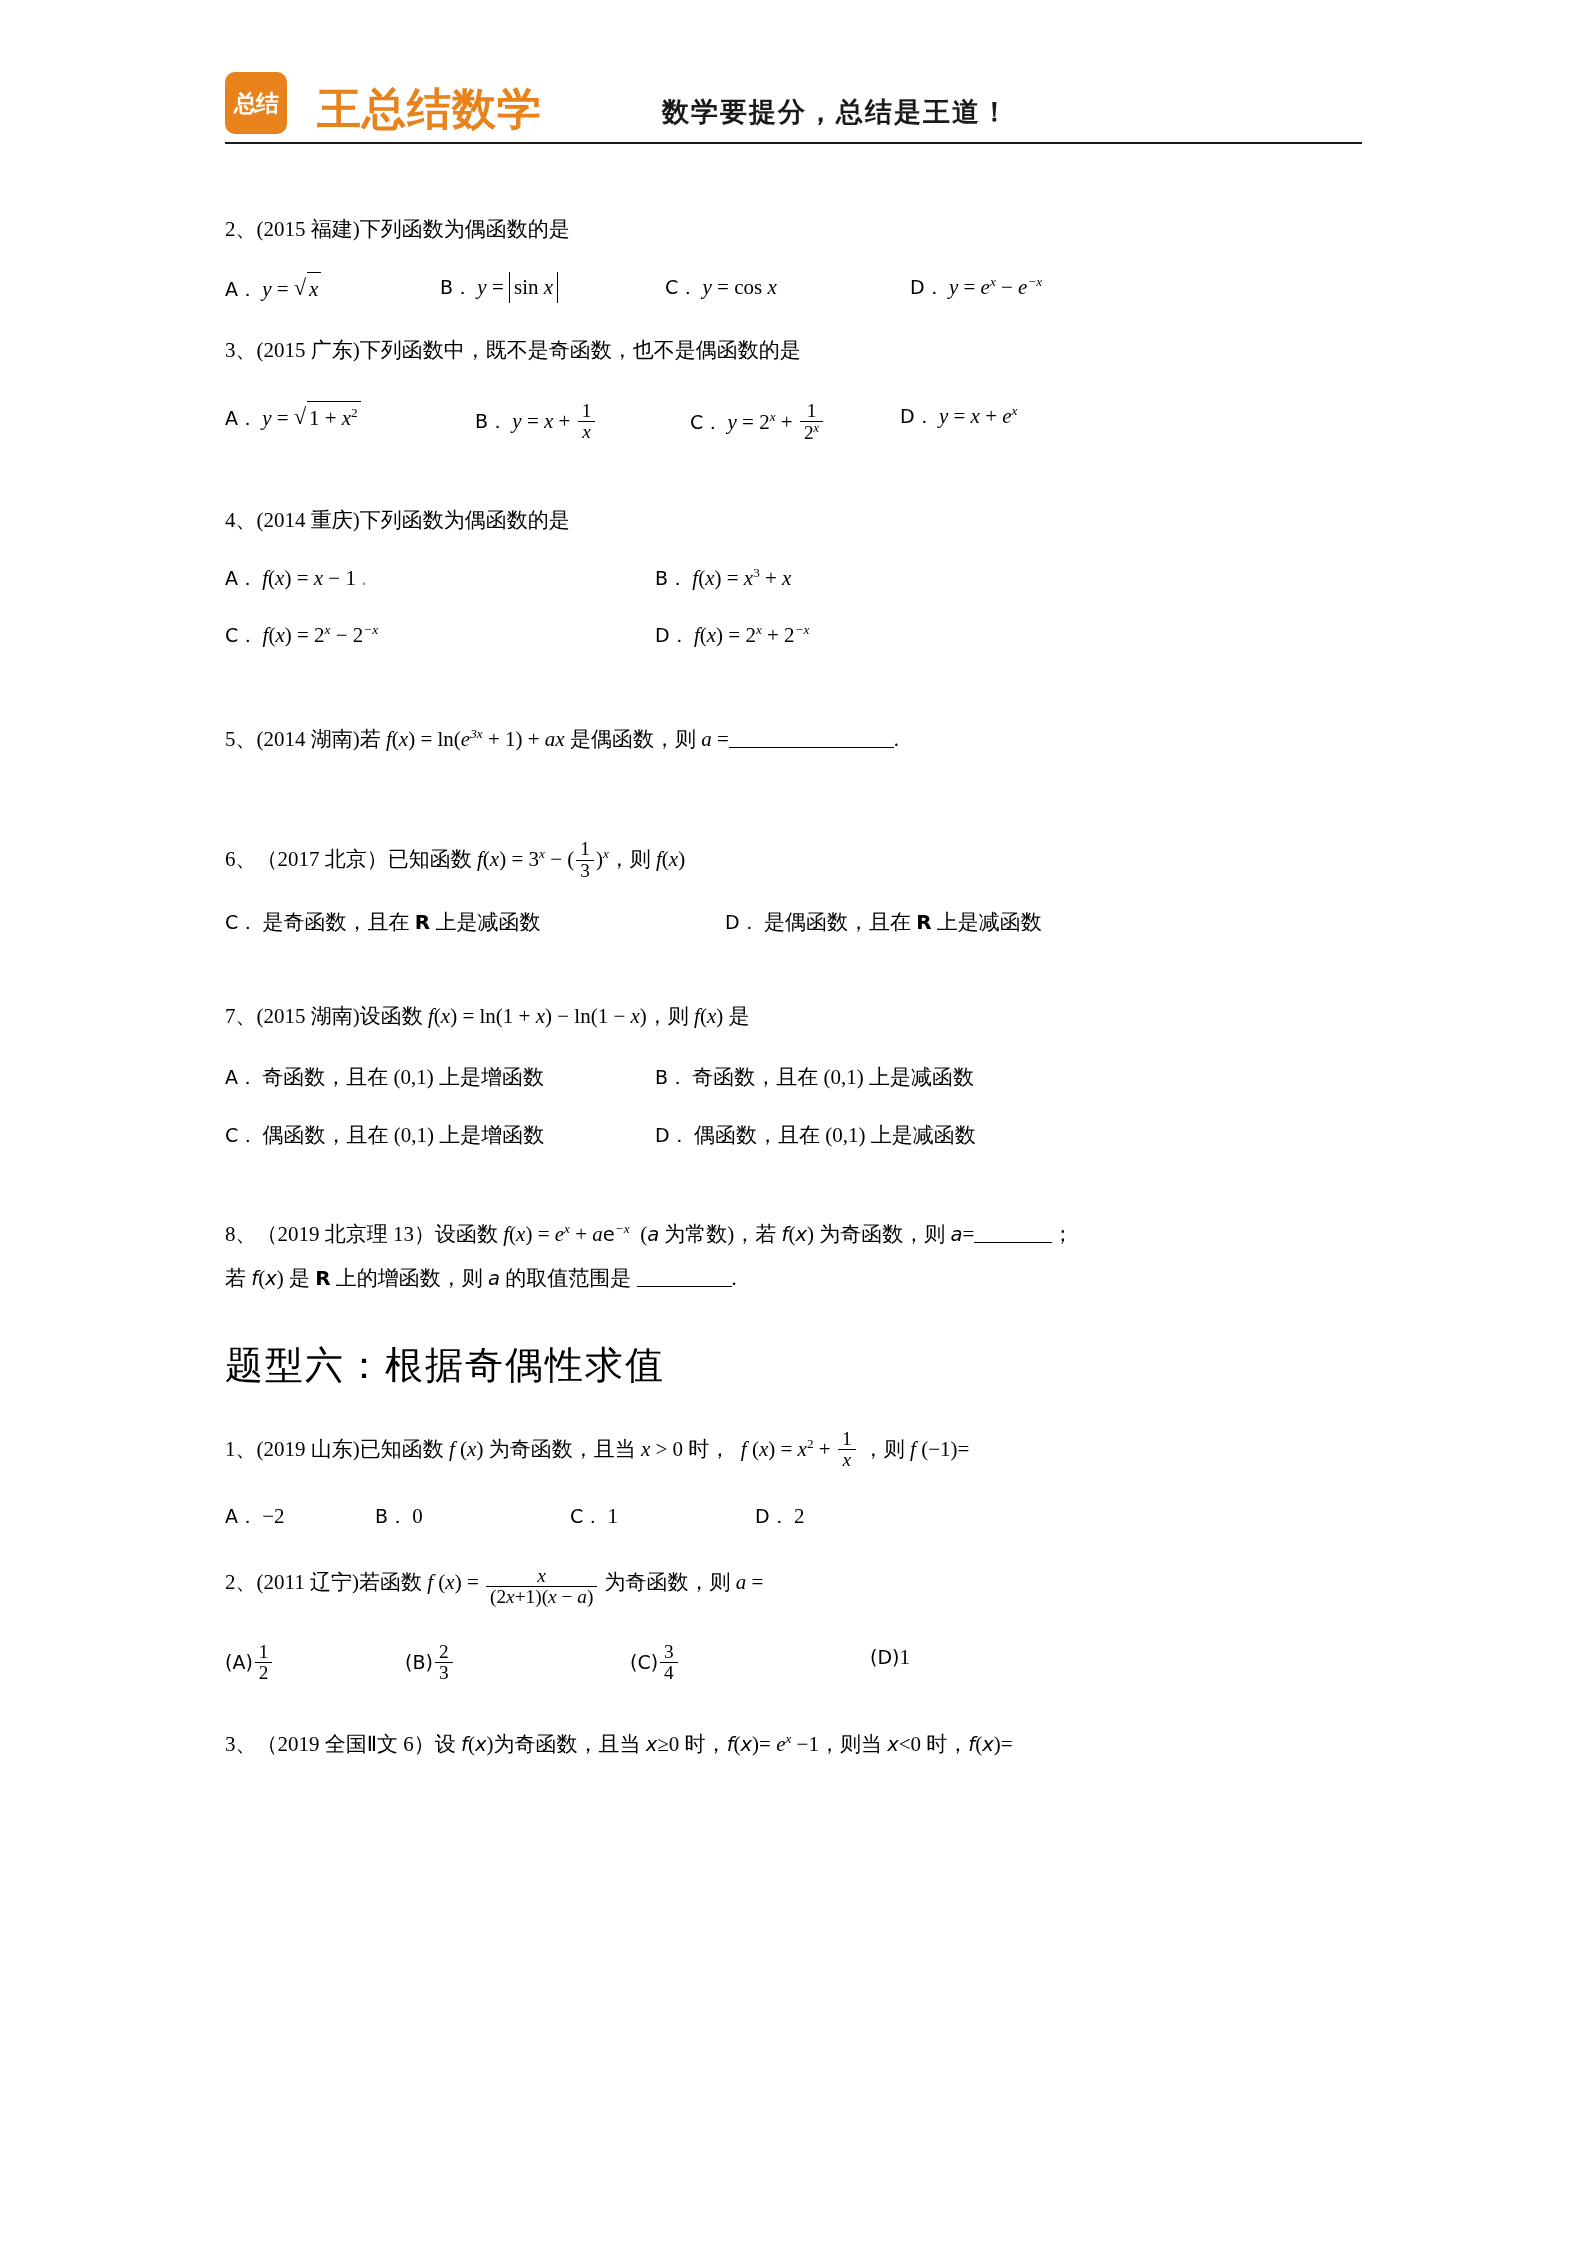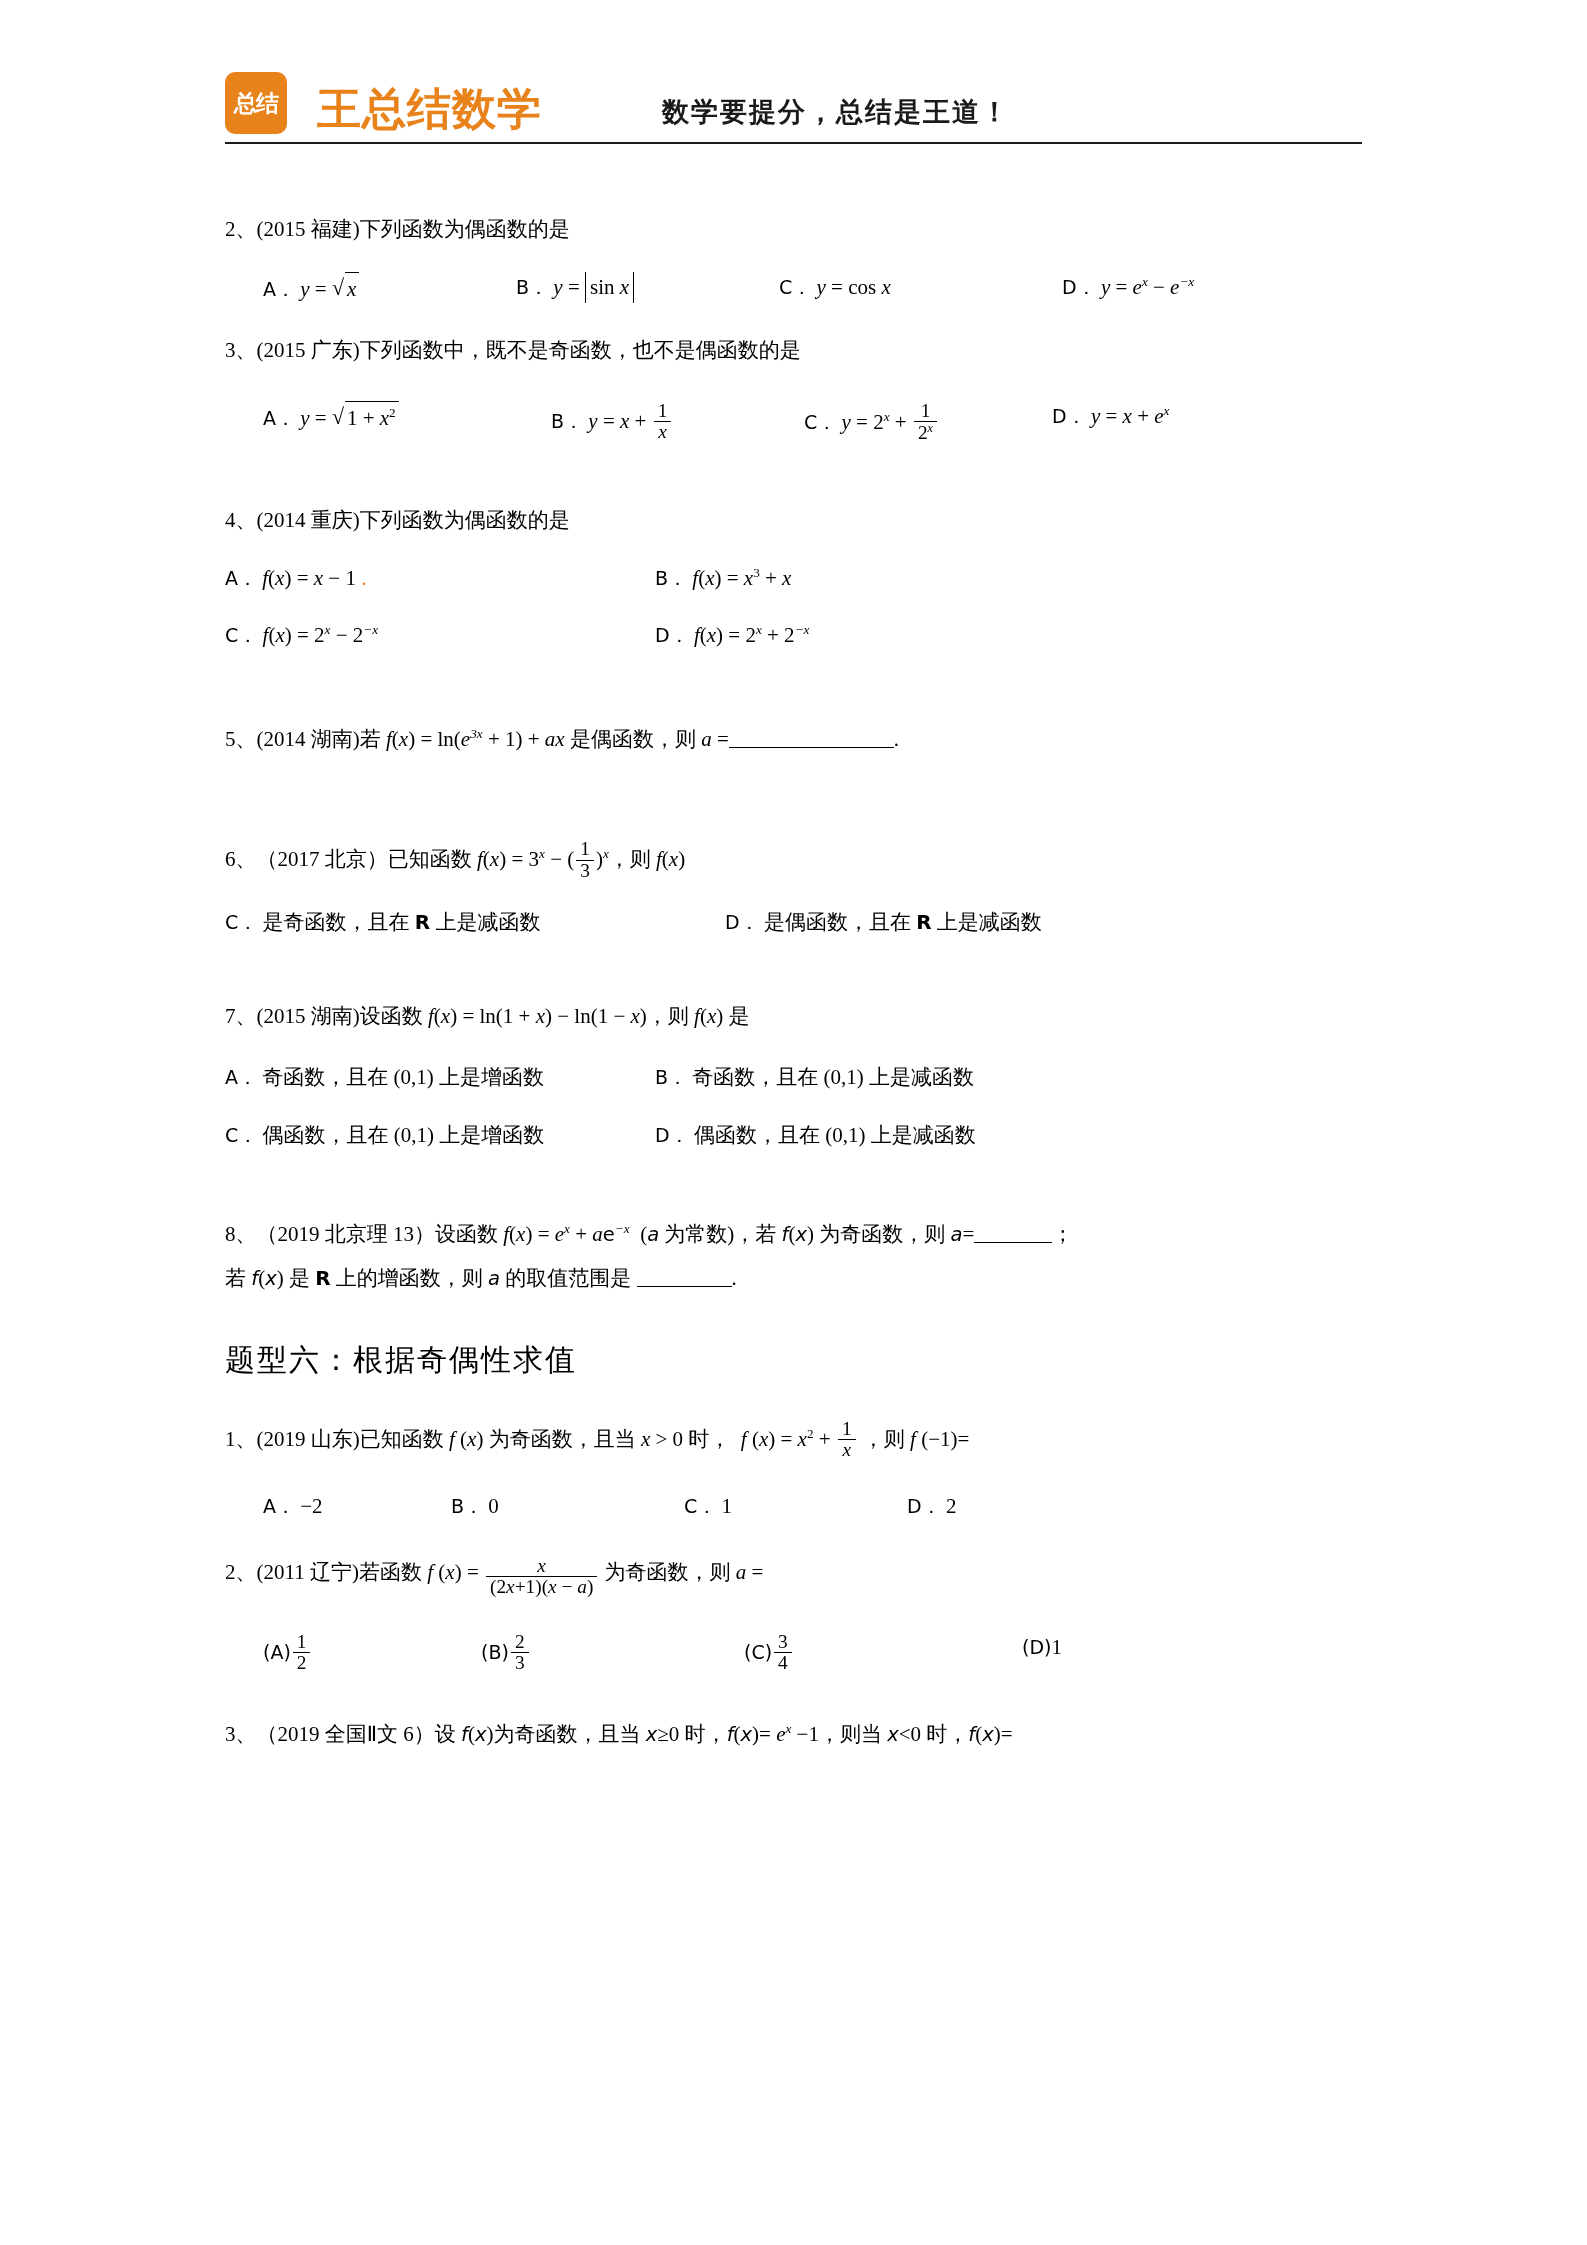--- a/index.html
+++ b/index.html
@@ -82,21 +82,21 @@
     margin: 26px 0 0 0;
     color: #000;
   }
   .q-stem { margin-top: 30px; }
   .opts {
     display: flex;
     font-size: 21px;
     margin-top: 26px;
     line-height: 1.5;
   }
-  .opt { white-space: nowrap; margin-left: 38px; }
+  .opt { white-space: nowrap; }
   .math { font-family: "Liberation Serif", serif; font-style: italic; }
   .up { font-style: normal; }
   .lbl { font-style: normal; font-family: "DejaVu Sans", sans-serif; font-size: 19px; }
 
   
   .frac {
     display: inline-block;
     vertical-align: -0.55em;
     text-align: center;
     font-size: 0.92em;
@@ -152,21 +152,21 @@
   }
   .blank-short {
     display: inline-block;
     width: 78px;
     border-bottom: 1.4px solid #000;
     height: 1em;
     vertical-align: -2px;
   }
 
   .section-title {
-    font-size: 30px;
+    font-size: 38px;
     margin-top: 46px;
     letter-spacing: 2px;
     color: #000;
   }
 
   .orange-dot {
     color: #e8821a;
     font-size: 21px;
   }
 

